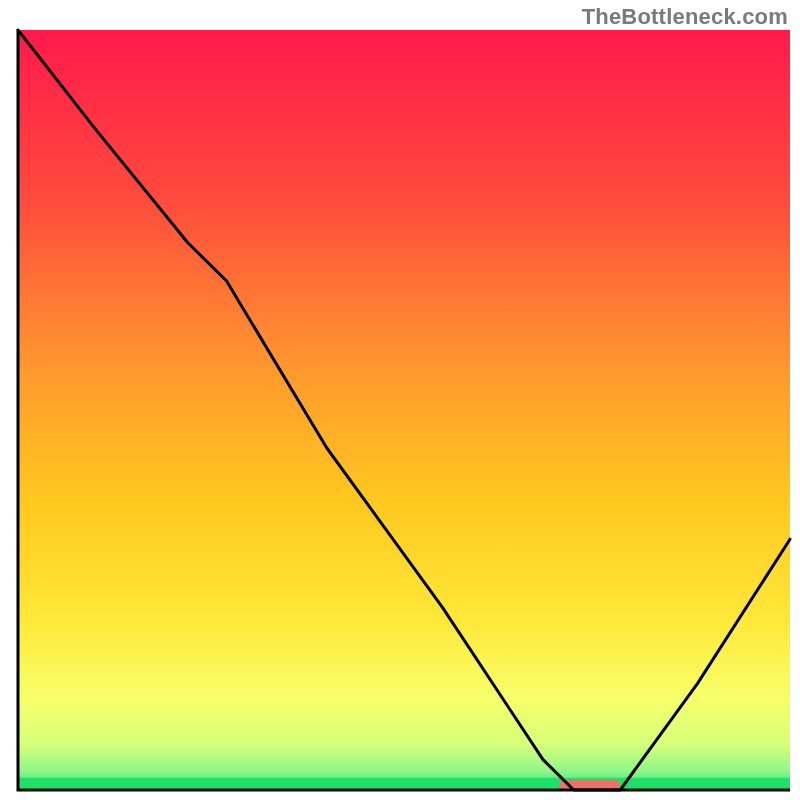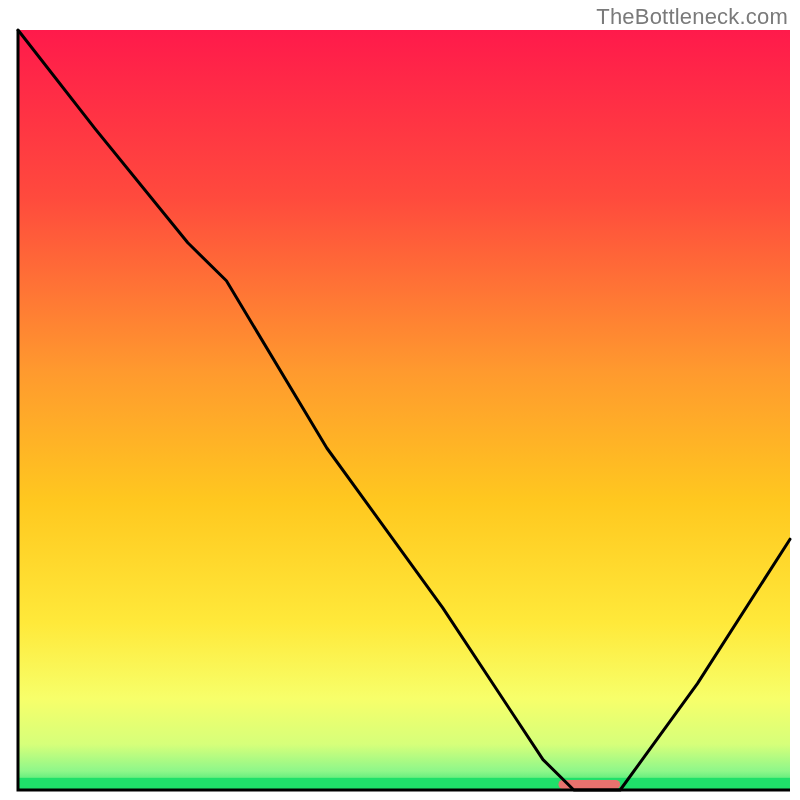--- a/index.html
+++ b/index.html
@@ -15,21 +15,21 @@
     position: relative;
     width: 800px;
     height: 800px;
   }
   .watermark {
     position: absolute;
     top: 4px;
     right: 12px;
     color: #7a7a7a;
     font-size: 22px;
-    font-weight: 400;
+    font-weight: 700;
     letter-spacing: 0.2px;
   }
   svg { display: block; }
 </style>
 </head>
 <body>
 <div class="frame">
   <div class="watermark">TheBottleneck.com</div>
   <svg id="chart-svg" width="800" height="800" viewBox="0 0 800 800">
       <defs>

